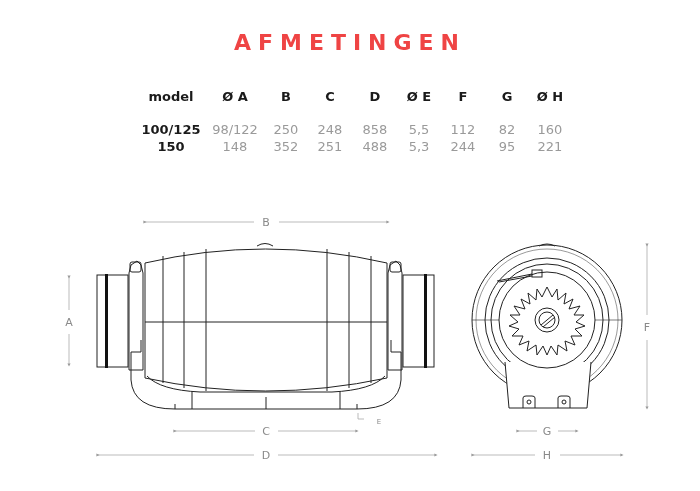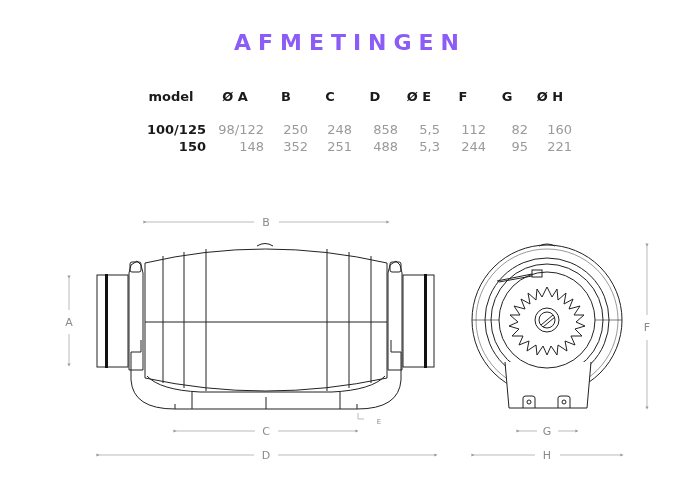--- a/index.html
+++ b/index.html
@@ -1,20 +1,20 @@
 <!DOCTYPE html>
 <html><head>
 <meta charset="utf-8">
 <style>
   html, body { margin:0; padding:0; background:#ffffff; }
   body { width:700px; height:491px; position:relative; overflow:hidden; font-family:"DejaVu Sans", sans-serif; }
-  .title { position:absolute; left:0; width:700px; top:30px; text-align:center; color:#8b5cf6; font-weight:bold; font-size:22px; letter-spacing:7px; font-family:"DejaVu Sans", sans-serif; }
+  .title { position:absolute; left:0; width:700px; top:30px; text-align:center; color:#ef4444; font-weight:bold; font-size:22px; letter-spacing:7px; font-family:"DejaVu Sans", sans-serif; }
   table.dims { position:absolute; left:136px; top:86px; border-collapse:collapse; font-size:13px; }
   table.dims th { font-weight:bold; color:#1a1a1a; padding:0; height:20px; text-align:center; }
-  table.dims td { color:#9a9a9a; padding:0; height:17px; text-align:right; }
+  table.dims td { color:#9a9a9a; padding:0; height:17px; text-align:center; }
   table.dims td.model { color:#1a1a1a; font-weight:bold; }
   table.dims tr.spacer td { height:15px; }
   svg.drawing { position:absolute; left:0; top:0; }
   .dimlabel { font-family:"DejaVu Sans", sans-serif; font-size:11px; fill:#8a8a8a; }
   .dimlabel-small { font-family:"DejaVu Sans", sans-serif; font-size:7px; fill:#8a8a8a; }
 </style>
 </head>
 <body>
 
 <div class="title">AFMETINGEN</div>

